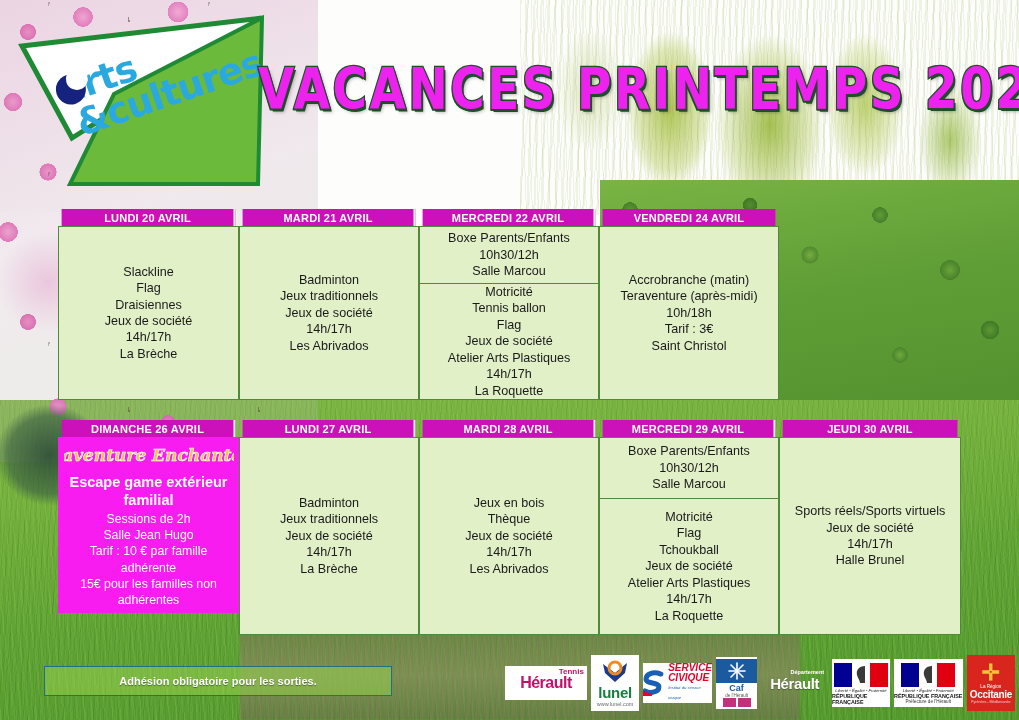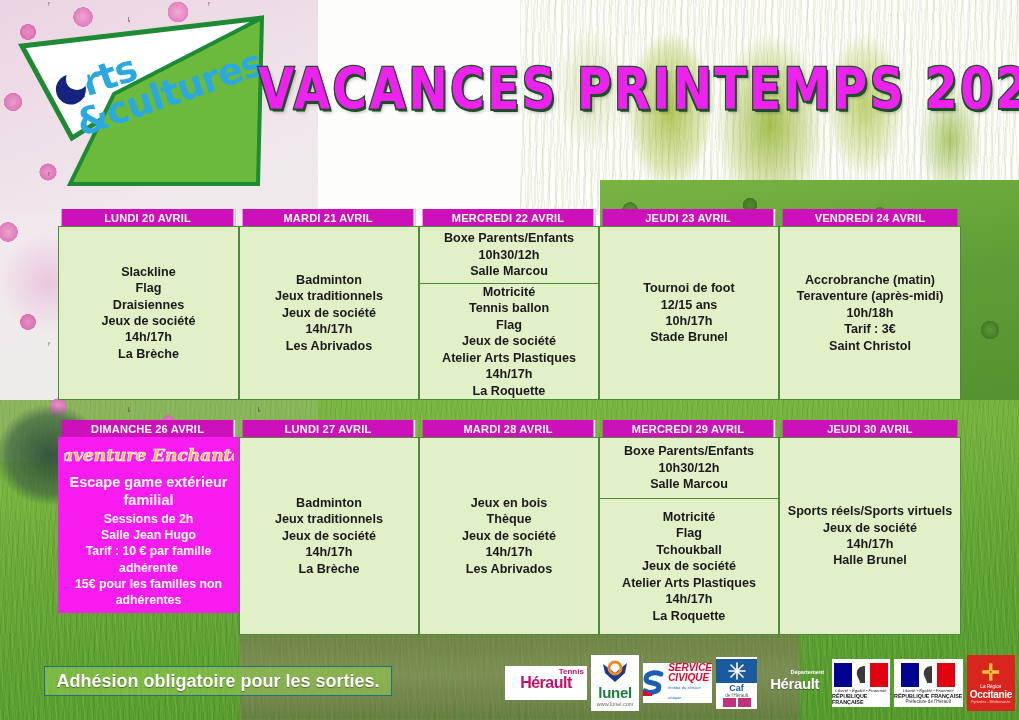--- a/index.html
+++ b/index.html
@@ -224,21 +224,21 @@
     font-size: 12.6px;
     line-height: 16.4px;
     text-align: center;
     padding: 4px 4px;
     display: flex;
     flex-direction: column;
     justify-content: center;
     align-items: center;
   }
   .cell.top { border-top: 1px solid #4f8a3a; }
-  .cell .ln { white-space: nowrap; font-weight: bold; }
+  .cell .ln { white-space: nowrap; }
 
   
   #table-1 .col .cell.single { height: 174px; }
   #table-1 .col .cell.am     { height: 58px; }
   #table-1 .col .cell.pm     { height: 116px; }
 
   
   #table-2 .col .cell.single { height: 198px; }
   #table-2 .col .cell.am     { height: 62px; }
   #table-2 .col .cell.pm     { height: 136px; }
@@ -272,21 +272,21 @@
     width: 348px; height: 30px;
     background: rgba(150,205,80,.55);
     border: 1.5px solid #1f6f86;
     display: flex;
     align-items: center;
     justify-content: center;
     z-index: 6;
   }
   .adhesion span {
     color: #ffffff;
-    font-size: 18px;
+    font-size: 11px;
     font-weight: bold;
     text-shadow: 0 1px 1px rgba(0,0,0,.4);
   }
 
   .logo-strip {
     position: absolute;
     left: 505px; top: 652px;
     width: 510px; height: 62px;
     display: flex;
     align-items: center;
@@ -402,29 +402,20 @@
         <div class="ln">Salle Marcou</div>
       </div>
       <div class="cell pm">
         <div class="ln">Motricité</div>
         <div class="ln">Tennis ballon</div>
         <div class="ln">Flag</div>
         <div class="ln">Jeux de société</div>
         <div class="ln">Atelier Arts Plastiques</div>
         <div class="ln">14h/17h</div>
         <div class="ln">La Roquette</div>
-      </div>
-    </div>
-    <div class="col">
-      <div class="day-head">JEUDI 23 AVRIL</div>
-      <div class="cell single top">
-        <div class="ln">Tournoi de foot</div>
-        <div class="ln">12/15 ans</div>
-        <div class="ln">10h/17h</div>
-        <div class="ln">Stade Brunel</div>
       </div>
     </div>
     <div class="col">
       <div class="day-head">VENDREDI 24 AVRIL</div>
       <div class="cell single top">
         <div class="ln">Accrobranche (matin)</div>
         <div class="ln">Teraventure (après-midi)</div>
         <div class="ln">10h/18h</div>
         <div class="ln">Tarif : 3€</div>
         <div class="ln">Saint Christol</div>

